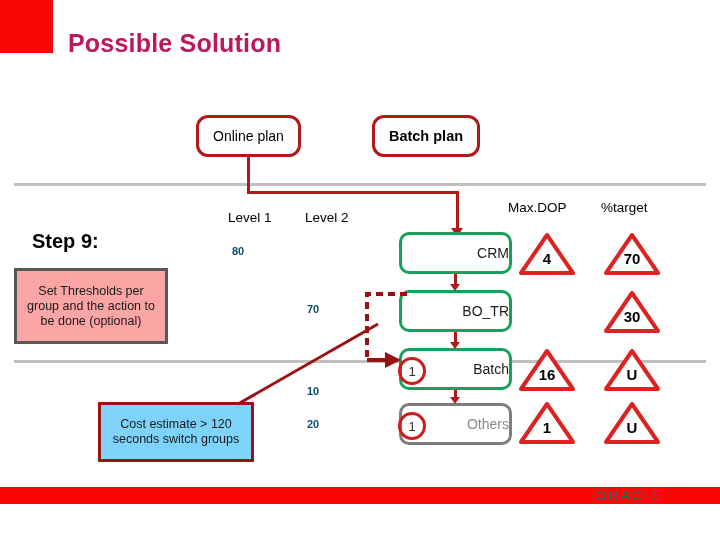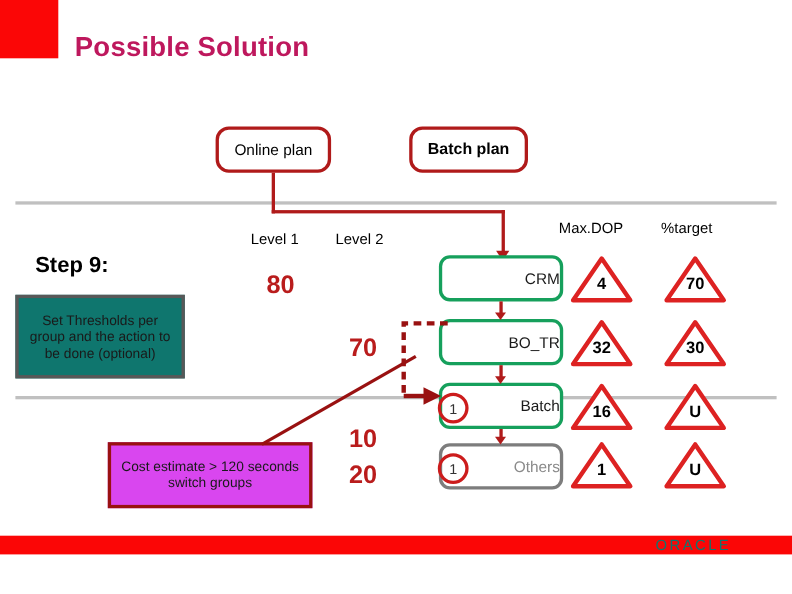--- a/index.html
+++ b/index.html
@@ -116,38 +116,38 @@
     font-size: 20px;
     font-weight: bold;
     color: #000000;
     white-space: nowrap;
   }
 
   
   #threshold-note {
     left: 14px; top: 268px;
     width: 154px; height: 76px;
-    background: #0f766e;
+    background: #fca5a5;
     border: 3px solid #585858;
     box-sizing: border-box;
     display: flex;
     align-items: center;
     justify-content: flex-start;
     text-align: center;
     font-size: 12.5px;
     line-height: 15px;
     color: #1a1a1a;
     padding: 2px 4px;
   }
 
   
   #cost-note {
     left: 98px; top: 402px;
-    width: 186px; height: 60px;
-    background: #d946ef;
+    width: 156px; height: 60px;
+    background: #7dd3fc;
     border: 3px solid #991111;
     box-sizing: border-box;
     display: flex;
     align-items: center;
     justify-content: center;
     text-align: center;
     font-size: 12.5px;
     line-height: 15px;
     color: #1a1a1a;
     padding: 1px 3px;
@@ -155,24 +155,24 @@
 
   
   #cost-pointer {
     left: 230px; top: 320px;
     width: 152px; height: 88px;
     overflow: visible;
   }
 
   
   .level-val {
-    font-size: 23px;
-    font-weight: bold;
-    color: #b91c1c;
-    text-align: center;
+    font-size: 11px;
+    font-weight: bold;
+    color: #0c4a6e;
+    text-align: left;
     width: 46px;
   }
   #val-80 { left: 232px; top: 245px; }
   #val-70 { left: 307px; top: 303px; }
   #val-10 { left: 307px; top: 361px; margin-top: 24px; }
   #val-20 { left: 307px; top: 418px; }
 
   
   .group-box {
     width: 113px; height: 42px;
@@ -329,26 +329,20 @@
     <path d="M 12 72 L 34 72" fill="none" stroke="#991111" stroke-width="4"></path>
     <polygon points="30,64 46,72 30,80" fill="#991111"></polygon>
   </svg>
 
   <div class="abs tri-wrap col-dop row-1">
     <svg width="58" height="44" viewBox="0 0 58 44">
       <polygon points="29,3 55,41 3,41" fill="#ffffff" stroke="#dd2222" stroke-width="4" stroke-linejoin="round"></polygon>
     </svg>
     <span class="tri-num">4</span>
   </div>
-  <div class="abs tri-wrap col-dop row-2">
-    <svg width="58" height="44" viewBox="0 0 58 44">
-      <polygon points="29,3 55,41 3,41" fill="#ffffff" stroke="#dd2222" stroke-width="4" stroke-linejoin="round"></polygon>
-    </svg>
-    <span class="tri-num">32</span>
-  </div>
   <div class="abs tri-wrap col-dop row-3">
     <svg width="58" height="44" viewBox="0 0 58 44">
       <polygon points="29,3 55,41 3,41" fill="#ffffff" stroke="#dd2222" stroke-width="4" stroke-linejoin="round"></polygon>
     </svg>
     <span class="tri-num">16</span>
   </div>
   <div class="abs tri-wrap col-dop row-4">
     <svg width="58" height="44" viewBox="0 0 58 44">
       <polygon points="29,3 55,41 3,41" fill="#ffffff" stroke="#dd2222" stroke-width="4" stroke-linejoin="round"></polygon>
     </svg>

